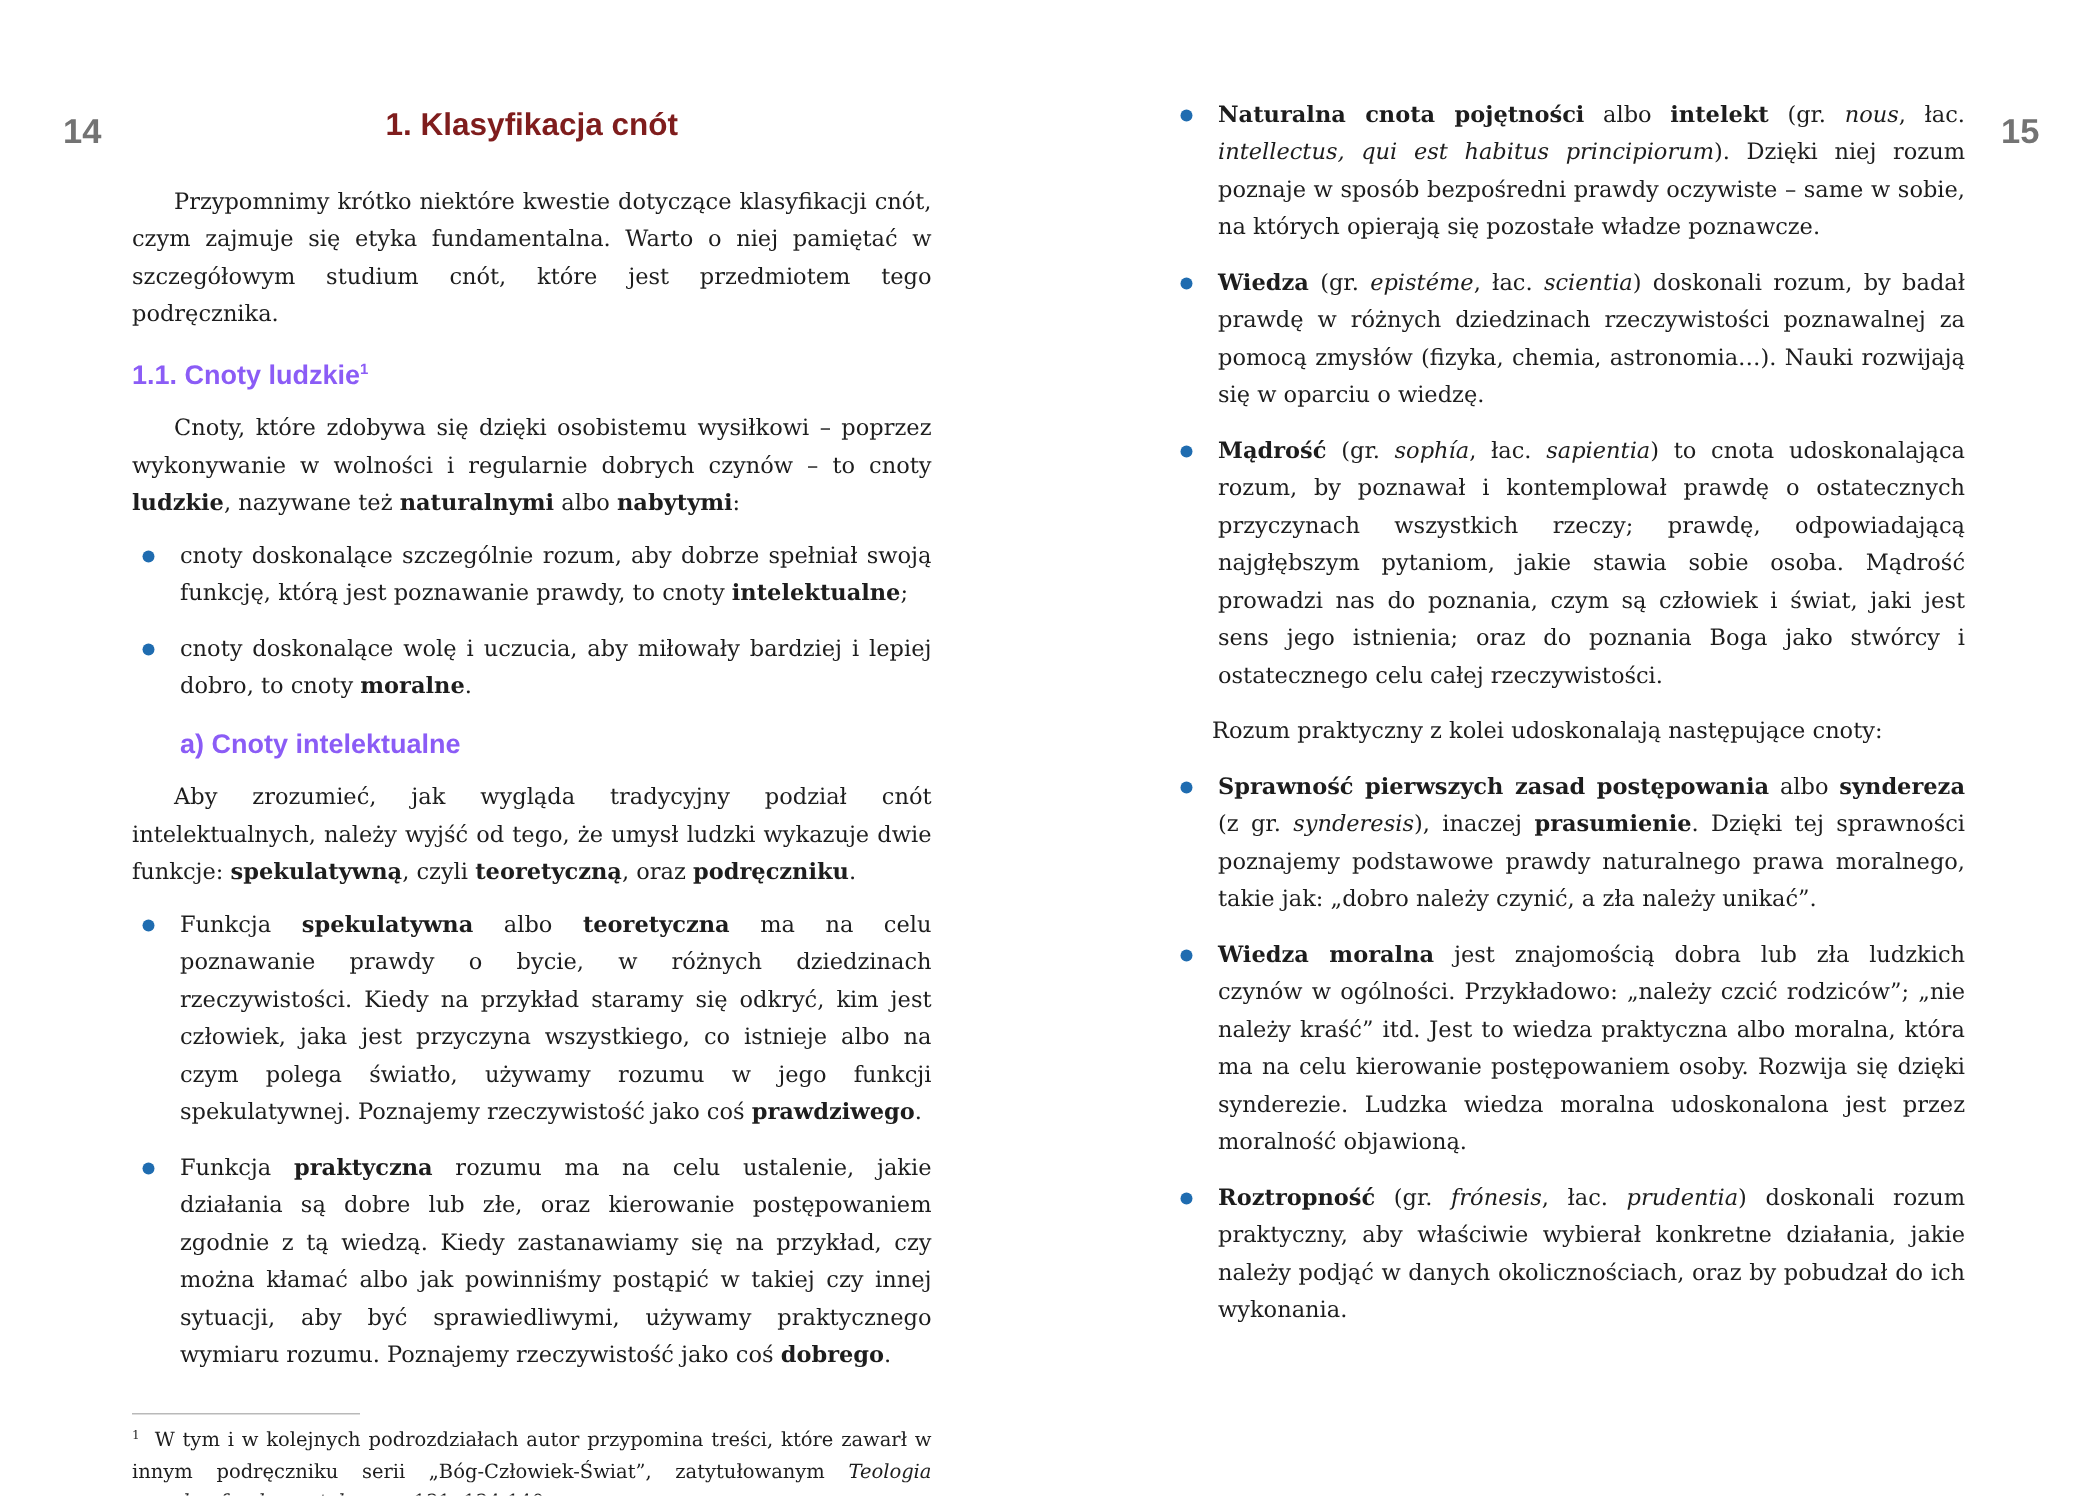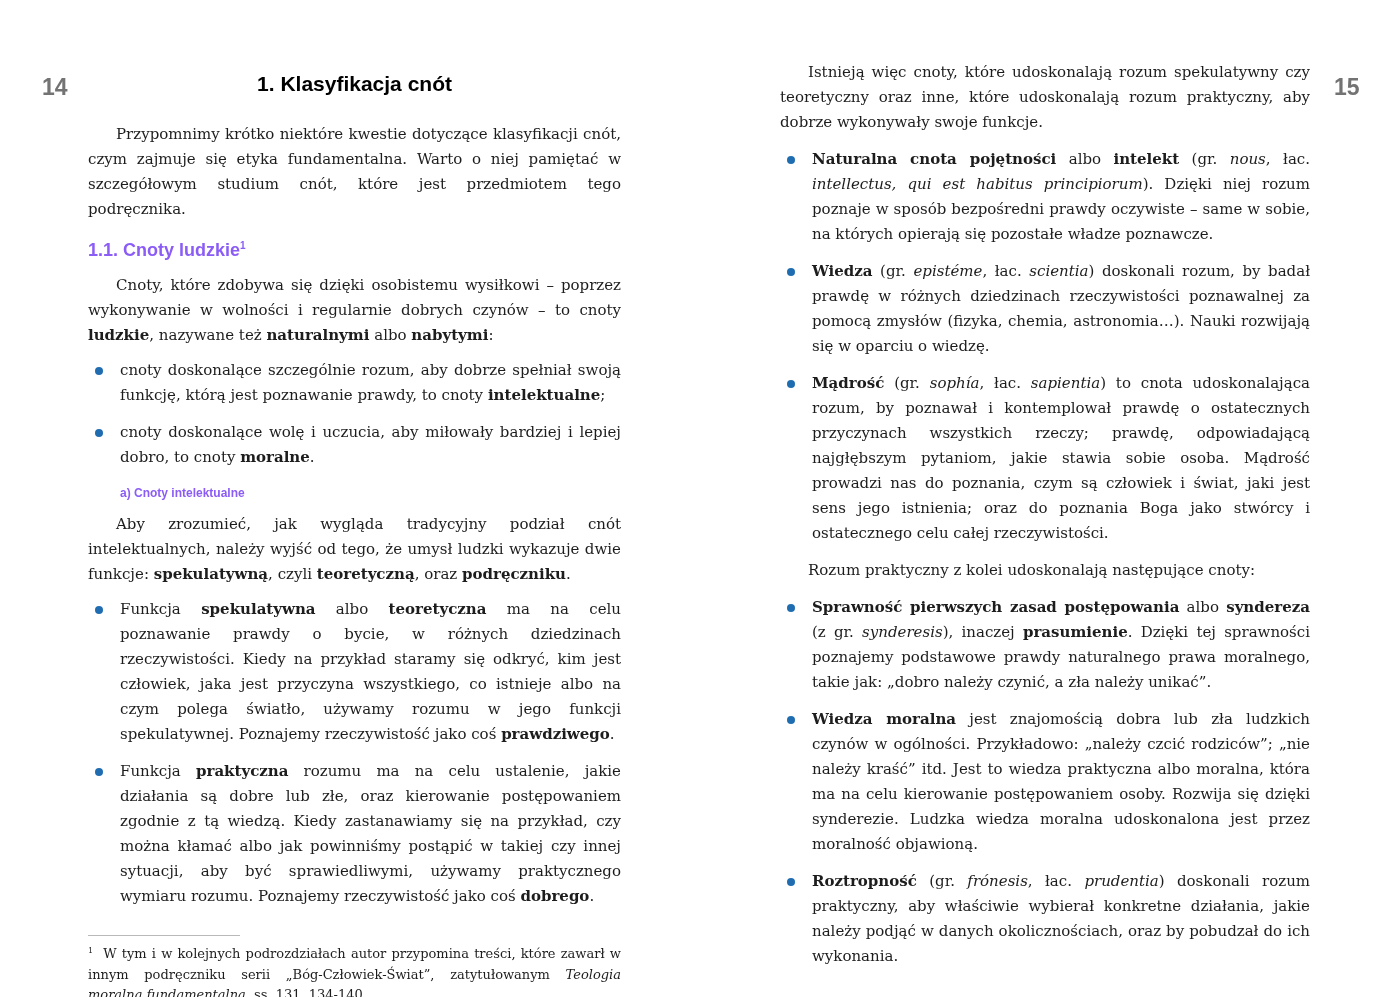--- a/index.html
+++ b/index.html
@@ -22,29 +22,29 @@
   .pagenum-right { left: 1334px; }
 
   .page { position: absolute; top: 0; }
   .page-left  { left: 88px;  width: 533px; }
   .page-right { left: 780px; width: 530px; }
 
   .chapter-title {
     margin-top: 72px; margin-bottom: 26px;
     text-align: center;
     font-family: "Liberation Sans", sans-serif;
-    font-weight: bold; font-size: 21px; color: #000000;
+    font-weight: bold; font-size: 21px; color: #7f1d1d;
   }
   .h-sub {
     font-family: "Liberation Sans", sans-serif;
     font-weight: bold; color: #8b5cf6;
   }
   .h2 { font-size: 18px; margin: 18px 0 12px 0; }
   .h2 sup { font-size: 10px; vertical-align: super; line-height: 0; }
-  .h3 { font-size: 12px; margin: 16px 0 12px 32px; }
+  .h3 { font-size: 18px; margin: 16px 0 12px 32px; }
 
   p.body {
     font-size: 15px; line-height: 25px;
     text-align: justify; text-indent: 28px;
     margin-bottom: 10px;
     hyphens: auto;
   }
   .page-right p.body { margin-bottom: 12px; }
 
   ul.blist { list-style: none; margin: 4px 0 6px 0; }
@@ -110,21 +110,20 @@
       <li><span class="bullet"></span><span><span>Funkcja </span><span class="b">praktyczna</span><span> rozumu ma na celu ustalenie, jakie działania są dobre lub złe, oraz kierowanie postępowaniem zgodnie z tą wiedzą. Kiedy zastanawiamy się na przykład, czy można kłamać albo jak powinniśmy postąpić w takiej czy innej sytuacji, aby być sprawiedliwymi, używamy praktycznego wymiaru rozumu. Poznajemy rzeczywistość jako coś </span><span class="b">dobrego</span><span>.</span></span></li>
     </ul>
 
     <div class="footnote">
       <div class="footnote-rule"></div>
       <p class="footnote-text"><sup>1</sup><span>W tym i w kolejnych podrozdziałach autor przypomina treści, które zawarł w innym podręczniku serii „Bóg-Człowiek-Świat”, zatytułowanym </span><span class="i">Teologia moralna fundamentalna</span><span>, ss. 131, 134-140.</span></p>
     </div>
   </div>
 
   <div class="page page-right" style="padding-top:60px;">
-    <p class="body"><span>Istnieją więc cnoty, które udoskonalają rozum spekulatywny czy teoretyczny oraz inne, które udoskonalają rozum praktyczny, aby dobrze wykonywały swoje funkcje.</span></p>
 
 
     <ul class="blist">
       <li><span class="bullet"></span><span><span class="b">Naturalna cnota pojętności</span><span> albo </span><span class="b">intelekt</span><span> (gr. </span><span class="i">nous</span><span>, łac. </span><span class="i">intellectus, qui est habitus principiorum</span><span>). Dzięki niej rozum poznaje w sposób bezpośredni prawdy oczywiste – same w sobie, na których opierają się pozostałe władze poznawcze.</span></span></li>
       <li><span class="bullet"></span><span><span class="b">Wiedza</span><span> (gr. </span><span class="i">epistéme</span><span>, łac. </span><span class="i">scientia</span><span>) doskonali rozum, by badał prawdę w różnych dziedzinach rzeczywistości poznawalnej za pomocą zmysłów (fizyka, chemia, astronomia…). Nauki rozwijają się w oparciu o wiedzę.</span></span></li>
       <li><span class="bullet"></span><span><span class="b">Mądrość</span><span> (gr. </span><span class="i">sophía</span><span>, łac. </span><span class="i">sapientia</span><span>) to cnota udoskonalająca rozum, by poznawał i kontemplował prawdę o ostatecznych przyczynach wszystkich rzeczy; prawdę, odpowiadającą najgłębszym pytaniom, jakie stawia sobie osoba. Mądrość prowadzi nas do poznania, czym są człowiek i świat, jaki jest sens jego istnienia; oraz do poznania Boga jako stwórcy i ostatecznego celu całej rzeczywistości.</span></span></li>
     </ul>
 
     <p class="body"><span>Rozum praktyczny z kolei udoskonalają następujące cnoty:</span></p>
 

